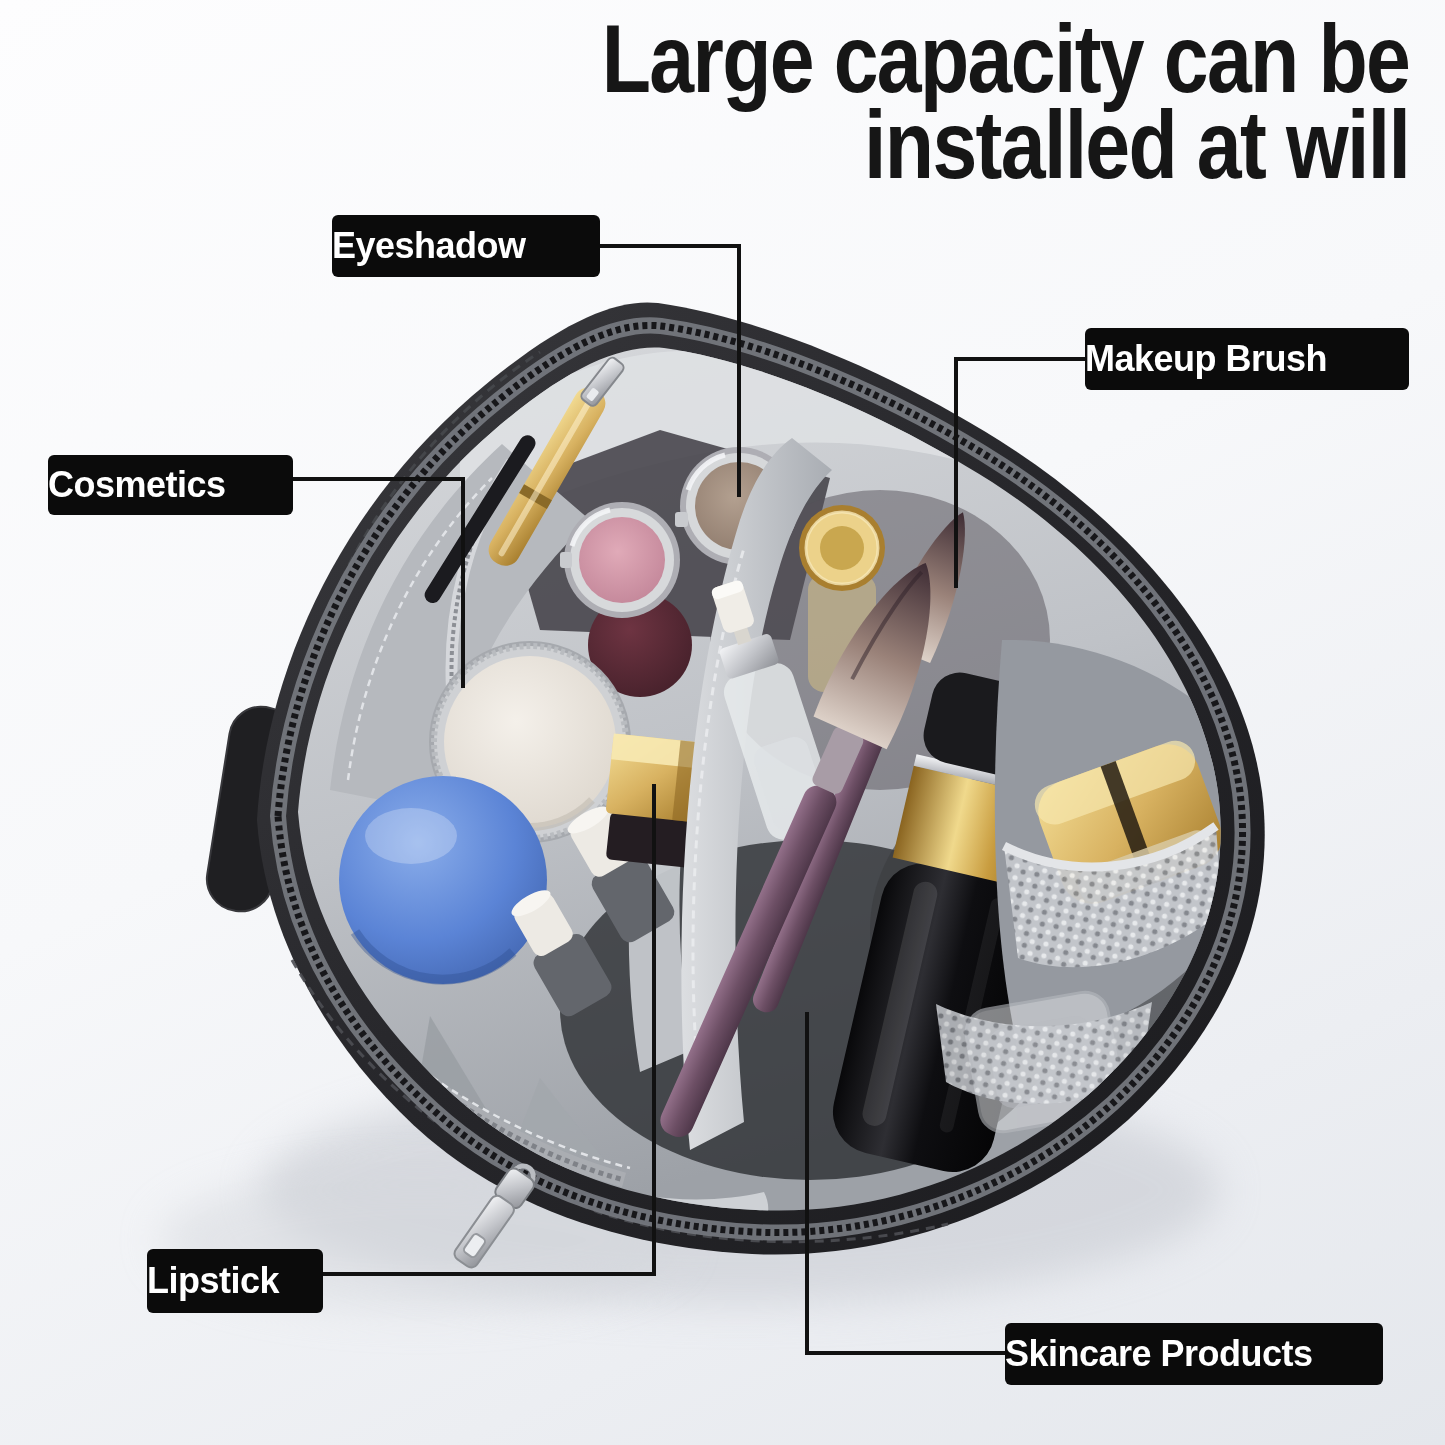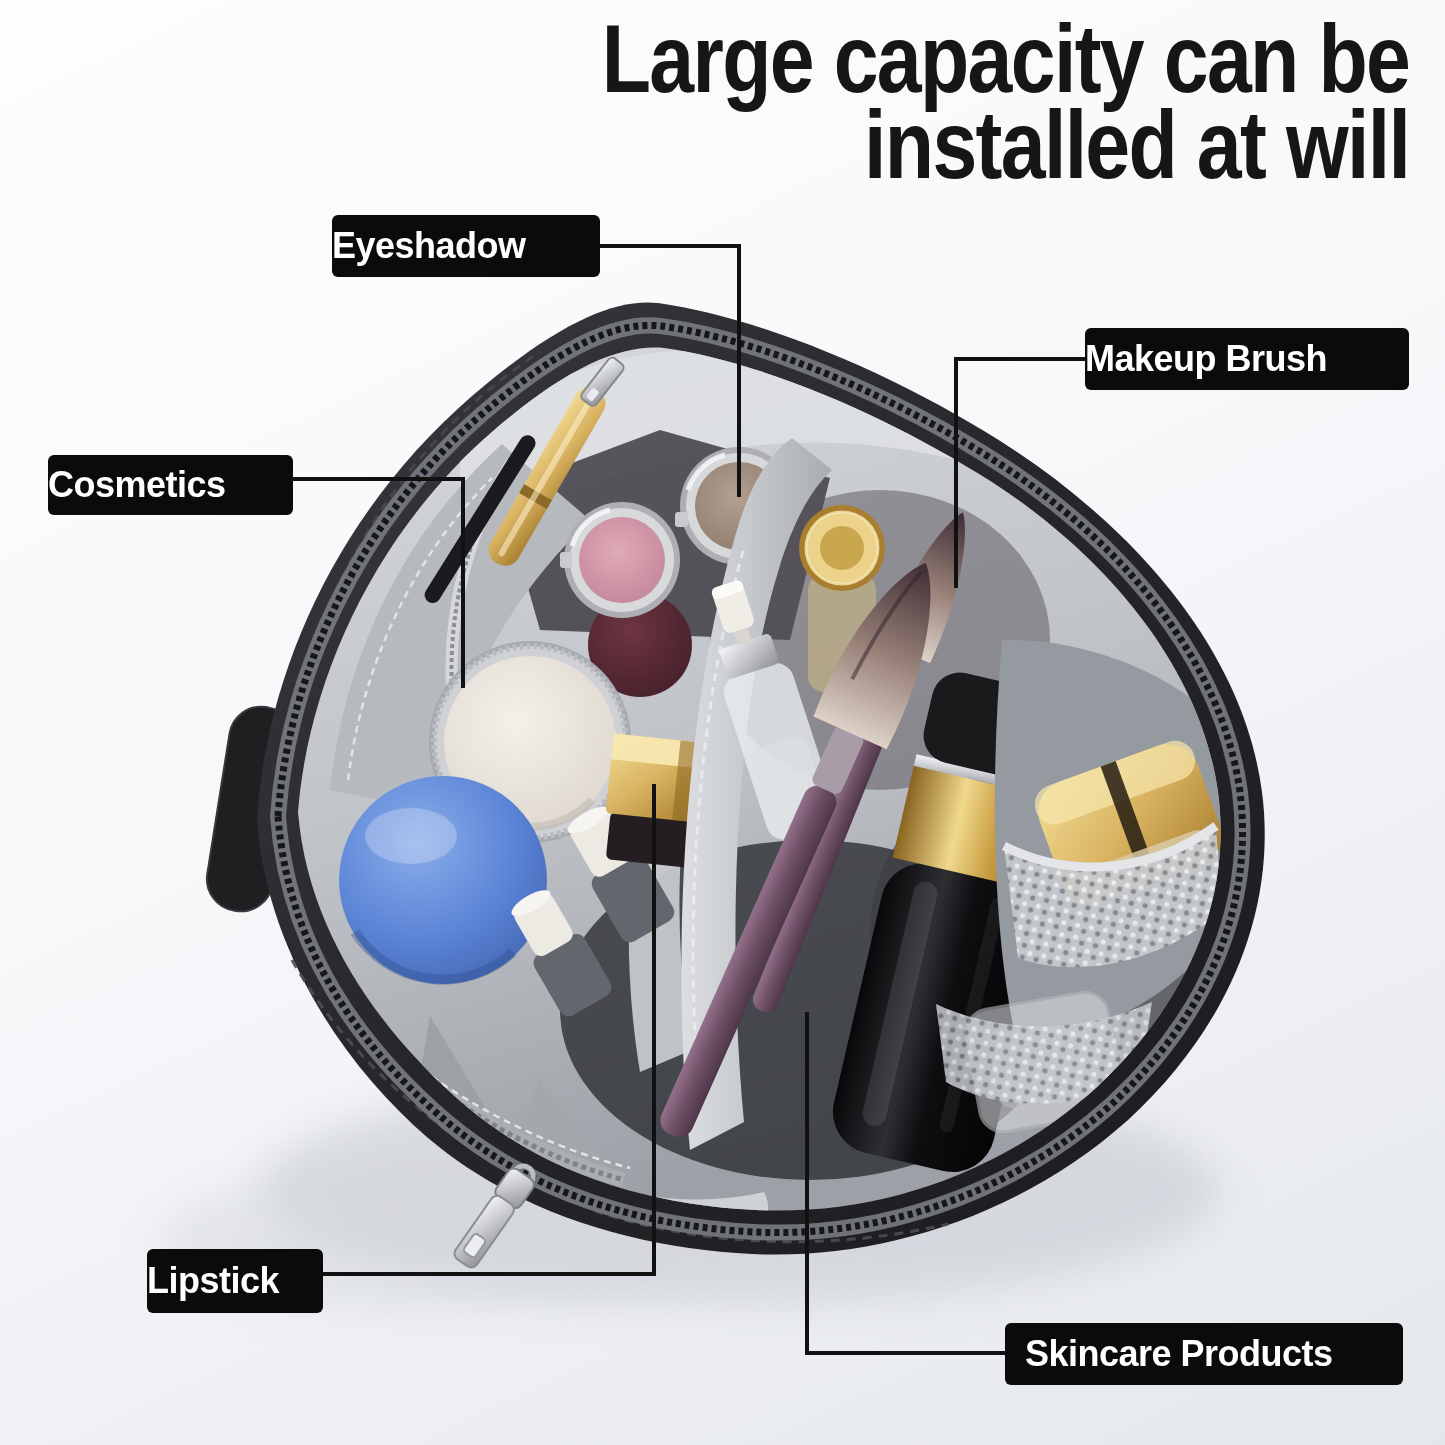--- a/index.html
+++ b/index.html
@@ -27,21 +27,21 @@
     background:#0b0b0b;color:#ffffff;
     border-radius:6px;
     display:flex;align-items:center;
     font-weight:bold;font-size:36px;letter-spacing:-0.5px;
     white-space:nowrap;
   }
   .pill-eyeshadow{left:332px;top:215px;width:268px;height:62px;}
   .pill-makeup-brush{left:1085px;top:328px;width:324px;height:62px;}
   .pill-cosmetics{left:48px;top:455px;width:245px;height:60px;}
   .pill-lipstick{left:147px;top:1243px;width:176px;height:64px;margin-top:6px;}
-  .pill-skincare{left:1005px;top:1323px;width:378px;height:62px;padding-left:20px;}
+  .pill-skincare{left:1005px;top:1323px;width:378px;height:62px;}
 </style>
 </head>
 <body>
 
 <div class="scene">
 
   <svg class="bag-svg" width="1445" height="1445" viewBox="0 0 1445 1445">
     <defs>
       <linearGradient id="shellGrad" x1="0" y1="0" x2="1" y2="1">
         <stop offset="0" stop-color="#3a3a3e"></stop>

